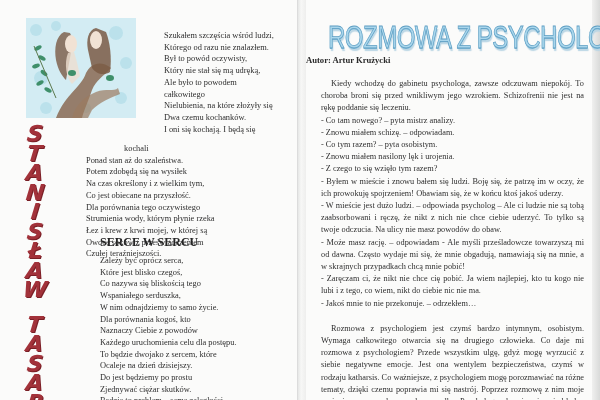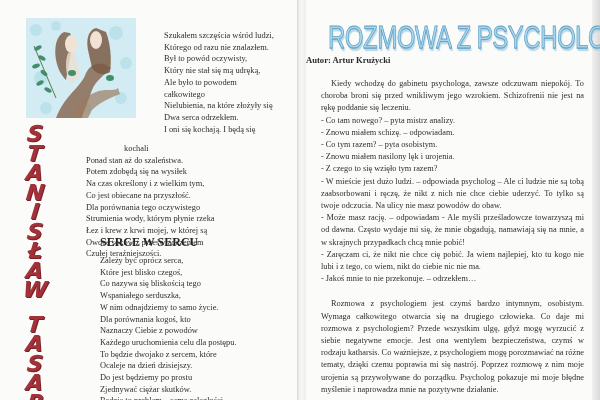--- a/index.html
+++ b/index.html
@@ -106,21 +106,21 @@
     </div>
 
     <div class="poem poem-1a">
       <div>Szukałem szczęścia wśród ludzi,</div>
       <div>Którego od razu nie znalazłem.</div>
       <div>Był to powód oczywisty,</div>
       <div>Który nie stał się mą udręką,</div>
       <div>Ale było to powodem</div>
       <div>całkowitego</div>
       <div>Nielubienia, na które złożyły się</div>
-      <div>Dwa serca odrzekłem.</div>
+      <div>Dwa czemu kochanków.</div>
       <div>I oni się kochają. I będą się</div>
     </div>
 
     <div class="poem poem-1b">
       <div class="kochali">kochali</div>
       <div>Ponad stan aż do szaleństwa.</div>
       <div>Potem zdobędą się na wysiłek</div>
       <div>Na czas określony i z wielkim tym,</div>
       <div>Co jest obiecane na przyszłość.</div>
       <div>Dla porównania tego oczywistego</div>
@@ -156,20 +156,21 @@
     <div class="article-title">ROZMOWA Z PSYCHOLOGIEM</div>
     <div class="author">Autor: Artur Krużycki</div>
 
     <div class="article">
       <p class="indent">Kiedy wchodzę do gabinetu psychologa, zawsze odczuwam niepokój. To choroba broni się przed wnikliwym jego wzrokiem. Schizofrenii nie jest na rękę poddanie się leczeniu.</p>
       <p>- Co tam nowego? – pyta mistrz analizy.</p>
       <p>- Znowu miałem schizę. – odpowiadam.</p>
       <p>- Co tym razem? – pyta osobistym.</p>
       <p>- Znowu miałem nasilony lęk i urojenia.</p>
       <p>- Z czego to się wzięło tym razem?</p>
+      <p>- Byłem w mieście i znowu bałem się ludzi. Boję się, że patrzę im w oczy, że ich prowokuję spojrzeniem! Obawiam się, że w końcu ktoś jakoś uderzy.</p>
       <p>- W mieście jest dużo ludzi. – odpowiada psycholog – Ale ci ludzie nie są tobą zaabsorbowani i ręczę, że nikt z nich nie chce ciebie uderzyć. To tylko są twoje odczucia. Na ulicy nie masz powodów do obaw.</p>
       <p>- Może masz rację. – odpowiadam - Ale myśli prześladowcze towarzyszą mi od dawna. Często wydaje mi się, że mnie obgadują, namawiają się na mnie, a w skrajnych przypadkach chcą mnie pobić!</p>
       <p>- Zaręczam ci, że nikt nie chce cię pobić. Ja wiem najlepiej, kto tu kogo nie lubi i z tego, co wiem, nikt do ciebie nic nie ma.</p>
       <p>- Jakoś mnie to nie przekonuje. – odrzekłem…</p>
       <div class="spacer"></div>
       <p class="indent">Rozmowa z psychologiem jest czymś bardzo intymnym, osobistym. Wymaga całkowitego otwarcia się na drugiego człowieka. Co daje mi rozmowa z psychologiem? Przede wszystkim ulgę, gdyż mogę wyrzucić z siebie negatywne emocje. Jest ona wentylem bezpieczeństwa, czymś w rodzaju katharsis. Co ważniejsze, z psychologiem mogę porozmawiać na różne tematy, dzięki czemu poprawia mi się nastrój. Poprzez rozmowę z nim moje urojenia są przywoływane do porządku. Psycholog pokazuje mi moje błędne myślenie i naprowadza mnie na pozytywne działanie.</p>
     </div>
   </div>
 
   <div class="edge-right"></div>

